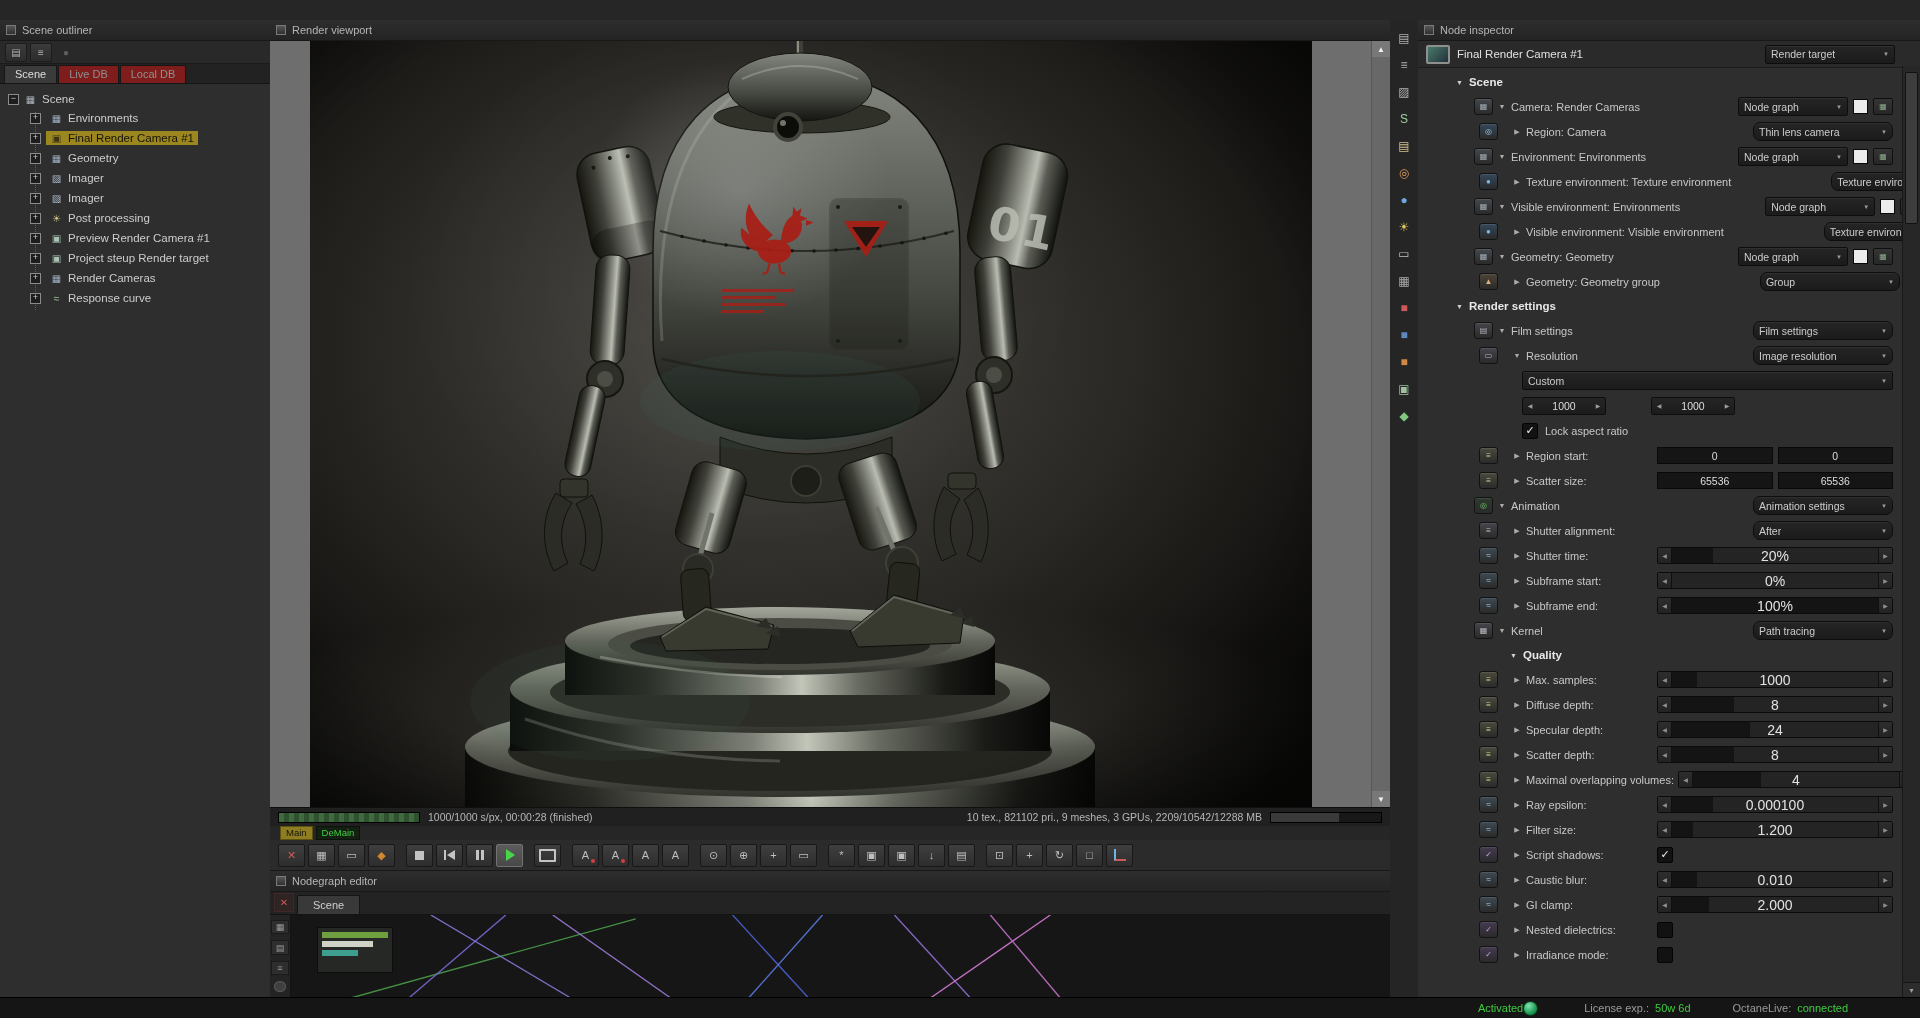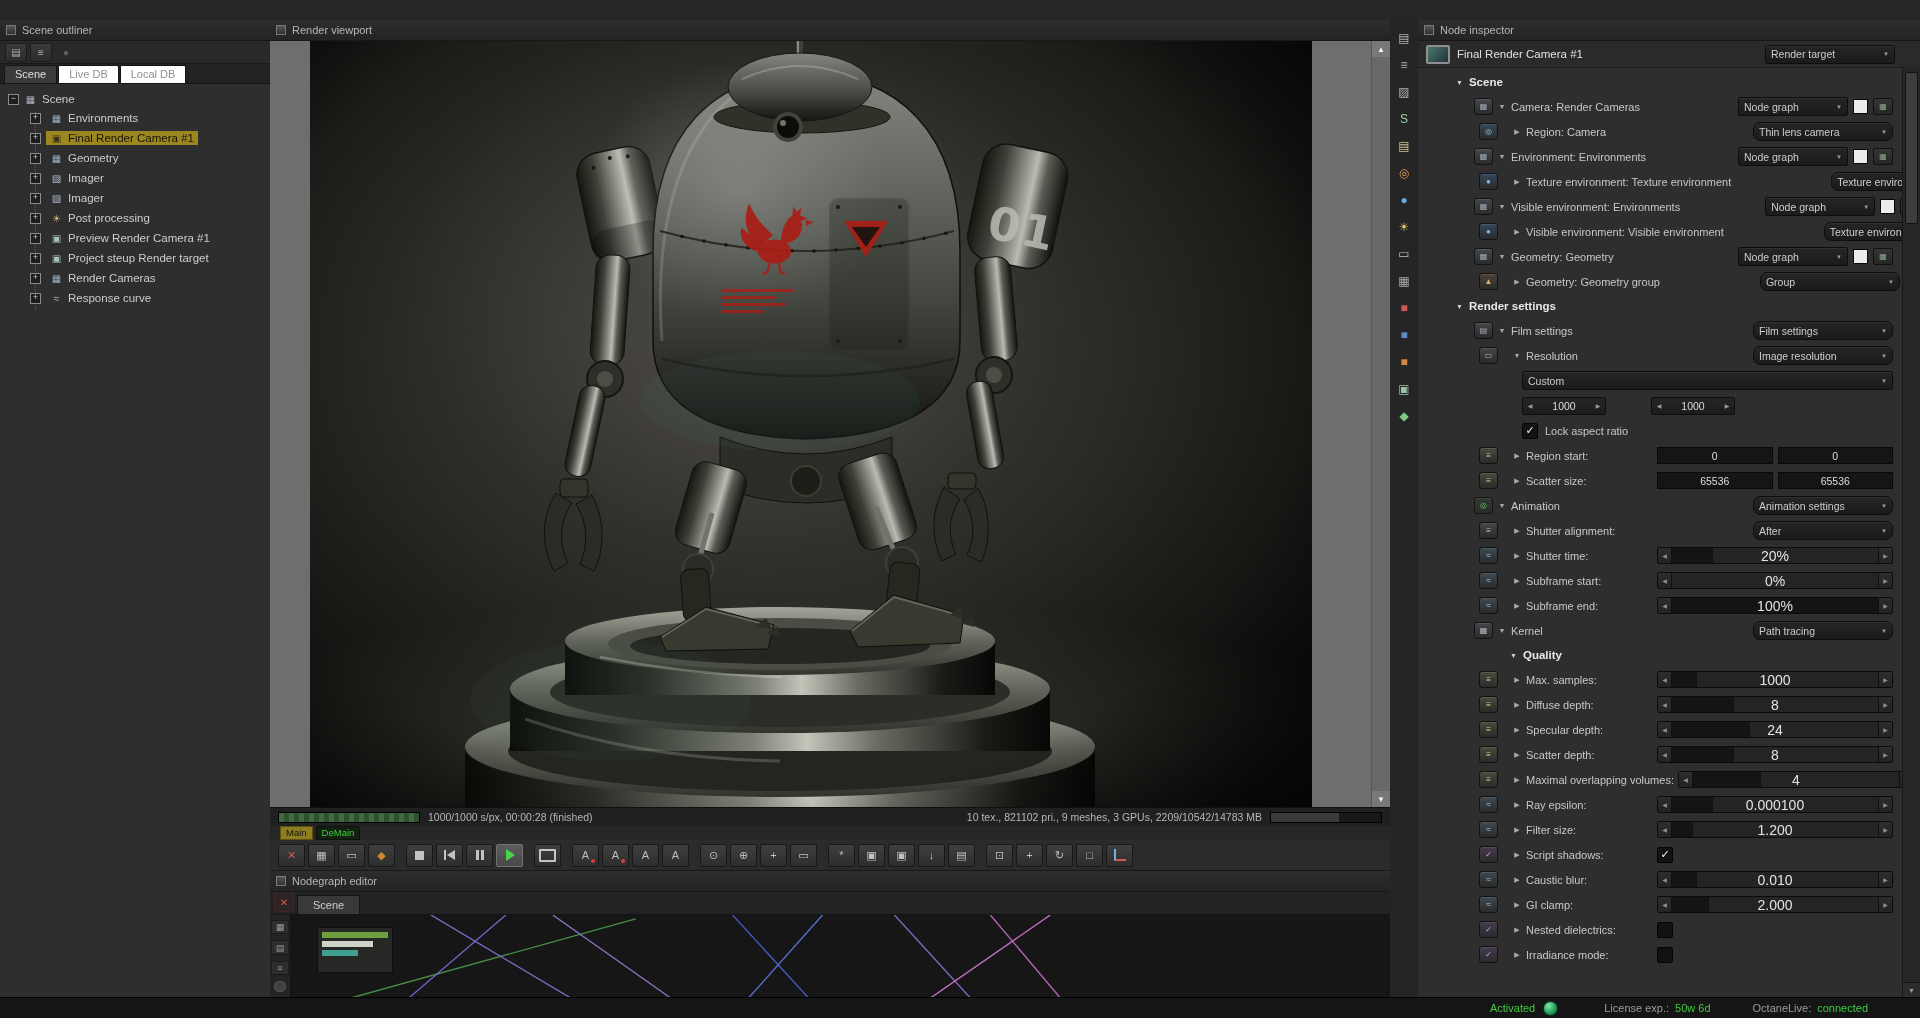--- a/index.html
+++ b/index.html
@@ -17,21 +17,21 @@
   .pt-icon{width:8px;height:8px;border:1px solid #7a7a7a;background:linear-gradient(#565656,#313131);flex:0 0 8px;}
 
   
   #outliner{position:absolute;left:0;top:20px;width:270px;bottom:20px;background:#2e2e2e;
             border-right:1px solid #131313;display:flex;flex-direction:column;}
   #outliner-toolbar{height:22px;background:#292929;border-bottom:1px solid #1a1a1a;display:flex;align-items:center;gap:3px;padding-left:5px;}
   .ot-btn{width:20px;height:17px;display:flex;align-items:center;justify-content:center;color:#b2b2b2;font-size:10px;
           background:linear-gradient(#3b3b3b,#2c2c2c);border:1px solid #1c1c1c;border-radius:2px;}
   .ot-btn.dim{color:#5f5f5f;background:none;border-color:transparent;}
   #outliner-tabs{height:19px;background:#222;display:flex;align-items:flex-end;gap:1px;padding-left:4px;border-bottom:1px solid #151515;}
-  .tab{padding:2px 10px 3px;font-size:11px;color:#8f8f8f;background:#ffffff;border:1px solid #161616;border-bottom:none;border-radius:2px 2px 0 0;}
+  .tab{padding:2px 10px 3px;font-size:11px;color:#8f8f8f;background:#7f1d1d;border:1px solid #161616;border-bottom:none;border-radius:2px 2px 0 0;}
   .tab.active{background:#3b3b3b;color:#dedede;}
   #tree{flex:1;position:relative;padding-top:6px;overflow:hidden;background:#2e2e2e;}
   #tree::before{content:"";position:absolute;left:35px;top:28px;height:198px;border-left:1px dotted #5d5d5d;}
   .tree-root{display:flex;align-items:center;gap:5px;height:18px;padding-left:8px;position:relative;z-index:1;}
   .tree-row{display:flex;align-items:center;gap:5px;height:20px;padding-left:30px;position:relative;z-index:1;}
   .texp{width:9px;height:9px;flex:0 0 9px;border:1px solid #8b8b8b;background:#1d1d1d;color:#cacaca;
         font-size:9px;line-height:7px;text-align:center;}
   .titem{display:flex;align-items:center;gap:5px;padding:1px 4px;}
   .ticon{font-size:10px;width:13px;text-align:center;}
   .tlabel{font-size:11.5px;color:#cccccc;white-space:nowrap;}
@@ -454,21 +454,21 @@
         <div class="vs-btn">▲</div>
         <div class="vs-track"></div>
         <div class="vs-btn">▼</div>
       </div>
     </div>
 
     <div id="vp-progress">
       <div class="pbar"></div>
       <span>1000/1000 s/px, 00:00:28 (finished)</span>
       <div class="spacer"></div>
-      <span>10 tex., 821102 pri., 9 meshes, 3 GPUs, 2209/10542/14783 MB</span>
+      <span>10 tex., 821102 pri., 9 meshes, 3 GPUs, 2209/10542/12288 MB</span>
       <div class="mmeter"></div>
     </div>
 
     <div id="vp-chips">
       <span class="chip main">Main</span>
       <span class="chip demain">DeMain</span>
     </div>
 
     <div id="vp-toolbar">
         <div class="tb-btn" style="color: rgb(208, 88, 88);">✕</div>
@@ -994,21 +994,21 @@
           </div>
         </div>
       </div>
     <div id="insp-scroll">
       <div class="is-thumb"></div>
       <div class="is-btn">▼</div>
     </div>
   </div>
 
   <div id="statusbar">
-    <span class="sb-green" style="margin-right:8px">Activated</span>
+    <span class="sb-green" style="">Activated</span>
     <span class="globe" style="margin-right:46px"></span>
     <span style="margin-right:6px">License exp.:</span>
     <span class="sb-green" style="margin-right:42px">50w 6d</span>
     <span style="margin-right:6px">OctaneLive:</span>
-    <span class="sb-green" style="margin-right:52px">connected</span>
+    <span class="sb-green" style="margin-right:72px">connected</span>
   </div>
 
 </div>
 
 </body></html>

